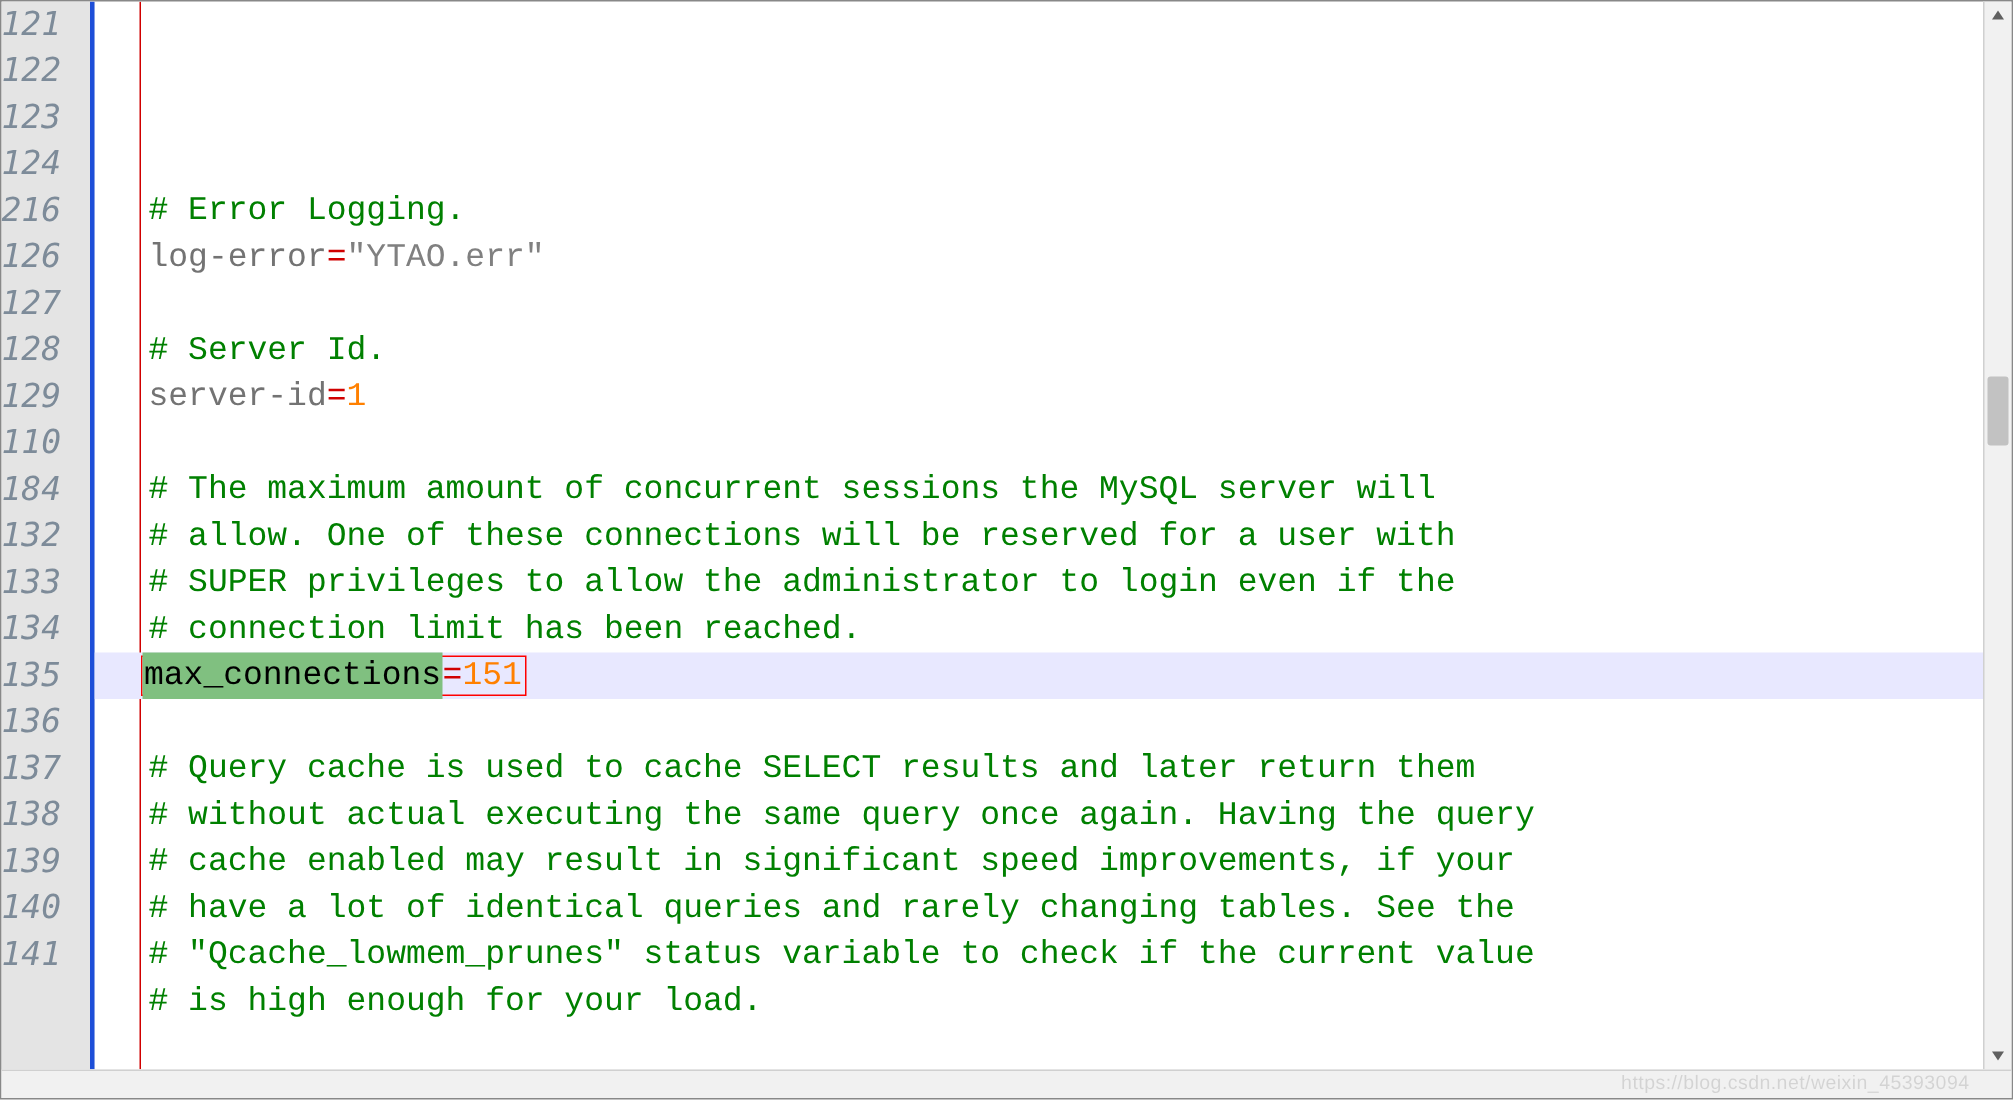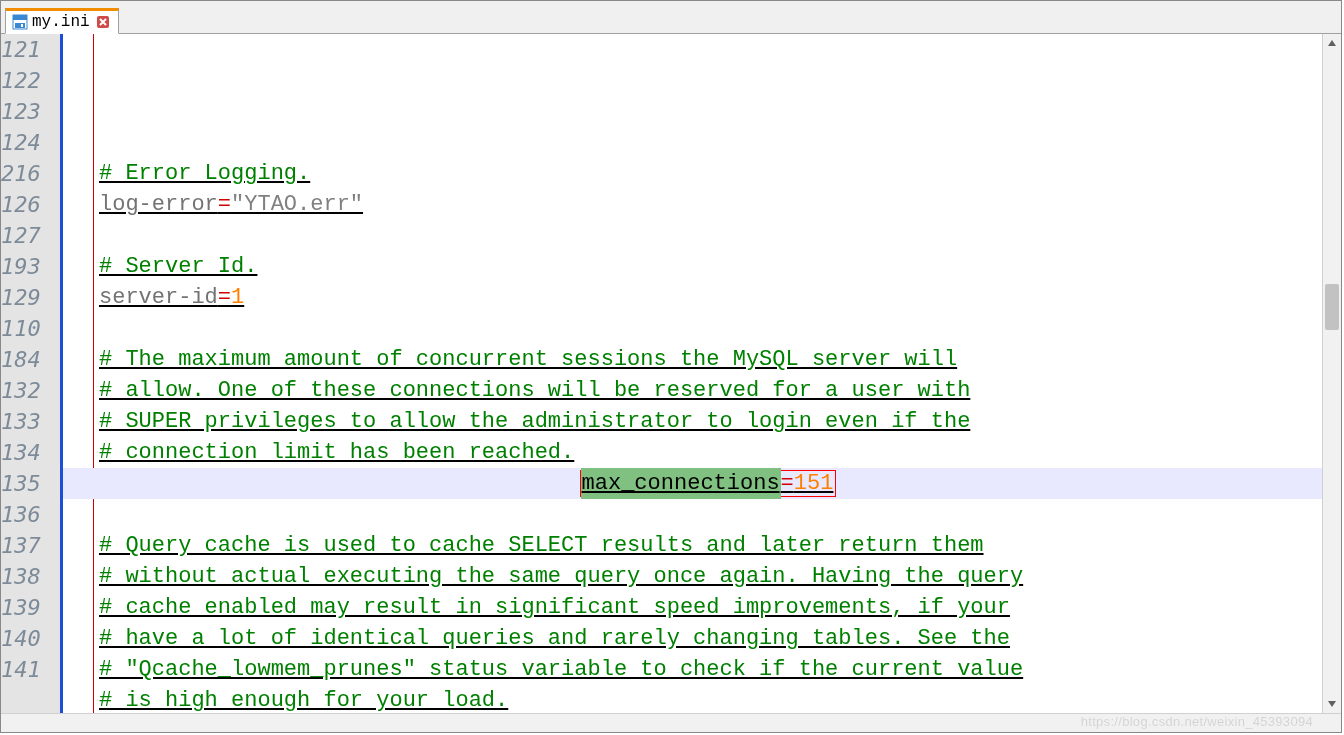--- a/index.html
+++ b/index.html
@@ -100,25 +100,23 @@
   }
   .code-lines {
     position: relative;
   }
   .line {
     height: 31px;
     padding-left: 36px;
     display: flex;
     align-items: center;
     box-sizing: border-box;
-    text-decoration: underline;
   }
   .line.highlighted {
     background: #e8e8ff;
-    justify-content: center;
   }
   .cm-comment { color: #008000; }
   .cm-key { color: #737373; }
   .cm-op { color: #d00000; }
   .cm-string { color: #808080; }
   .cm-num { color: #ff8000; }
   .sel-box {
     border: 1px solid #ff0000;
     display: inline-flex;
     align-items: center;
@@ -174,50 +172,31 @@
     font-size: 13px;
     color: rgba(0,0,0,0.12);
     letter-spacing: 0.3px;
   }
 </style>
 </head>
 <body>
 
 <div class="editor-frame">
 
-  <div class="tab-bar">
-    <div class="tab">
-      <span class="file-icon">
-        <svg width="16" height="16" viewBox="0 0 16 16">
-          <rect x="1" y="1" width="14" height="14" fill="#ffffff" stroke="#3b87d1" stroke-width="1"></rect>
-          <rect x="1" y="1" width="14" height="5" fill="#3b87d1"></rect>
-          <rect x="3" y="9" width="10" height="5" fill="#3b87d1"></rect>
-          <rect x="9" y="10" width="2" height="3" fill="#ffffff"></rect>
-        </svg>
-      </span>
-      <span>my.ini</span>
-      <span class="close-icon">
-        <svg width="12" height="12" viewBox="0 0 12 12">
-          <rect x="0" y="0" width="12" height="12" rx="2" fill="#d04a4a"></rect>
-          <path d="M3 3 L9 9 M9 3 L3 9" stroke="#ffffff" stroke-width="2"></path>
-        </svg>
-      </span>
-    </div>
-  </div>
 
   <div class="editor-area">
     <div class="gutter" id="gutter">
         <div>121</div>
         <div>122</div>
         <div>123</div>
         <div>124</div>
         <div>216</div>
         <div>126</div>
         <div>127</div>
-        <div>193</div>
+        <div>128</div>
         <div>129</div>
         <div>110</div>
         <div>184</div>
         <div>132</div>
         <div>133</div>
         <div>134</div>
         <div>135</div>
         <div>136</div>
         <div>137</div>
         <div>138</div>

